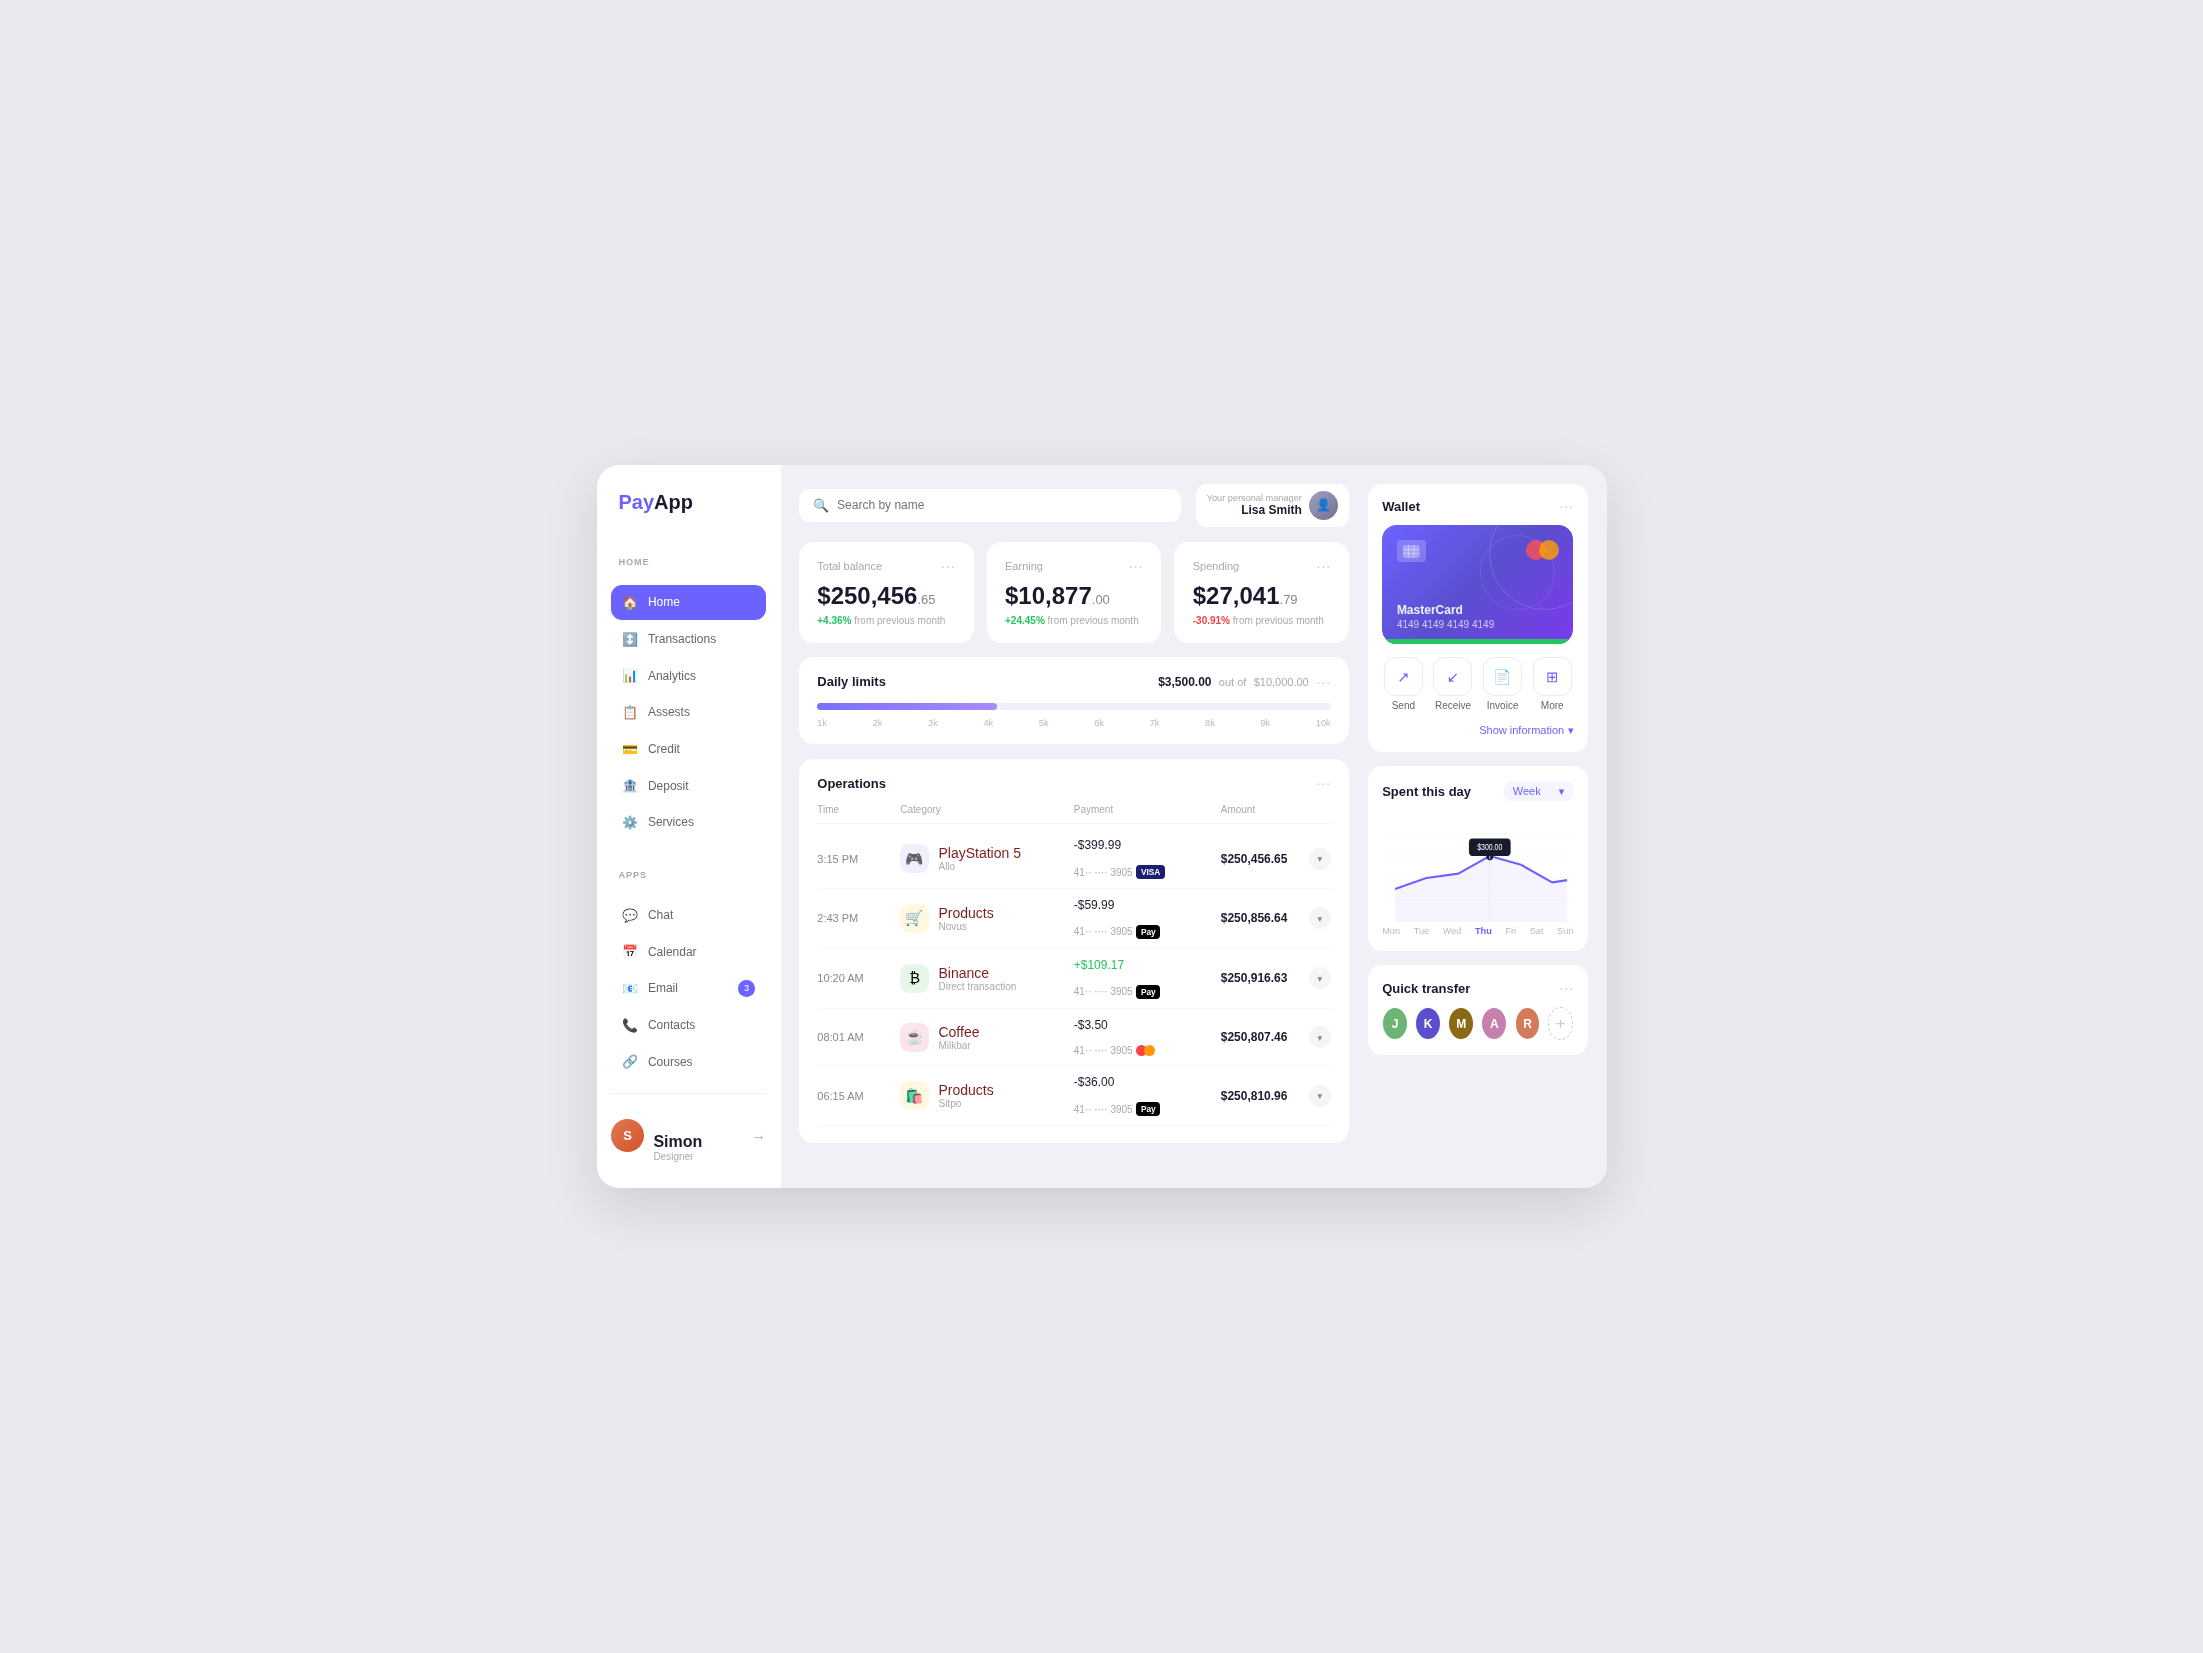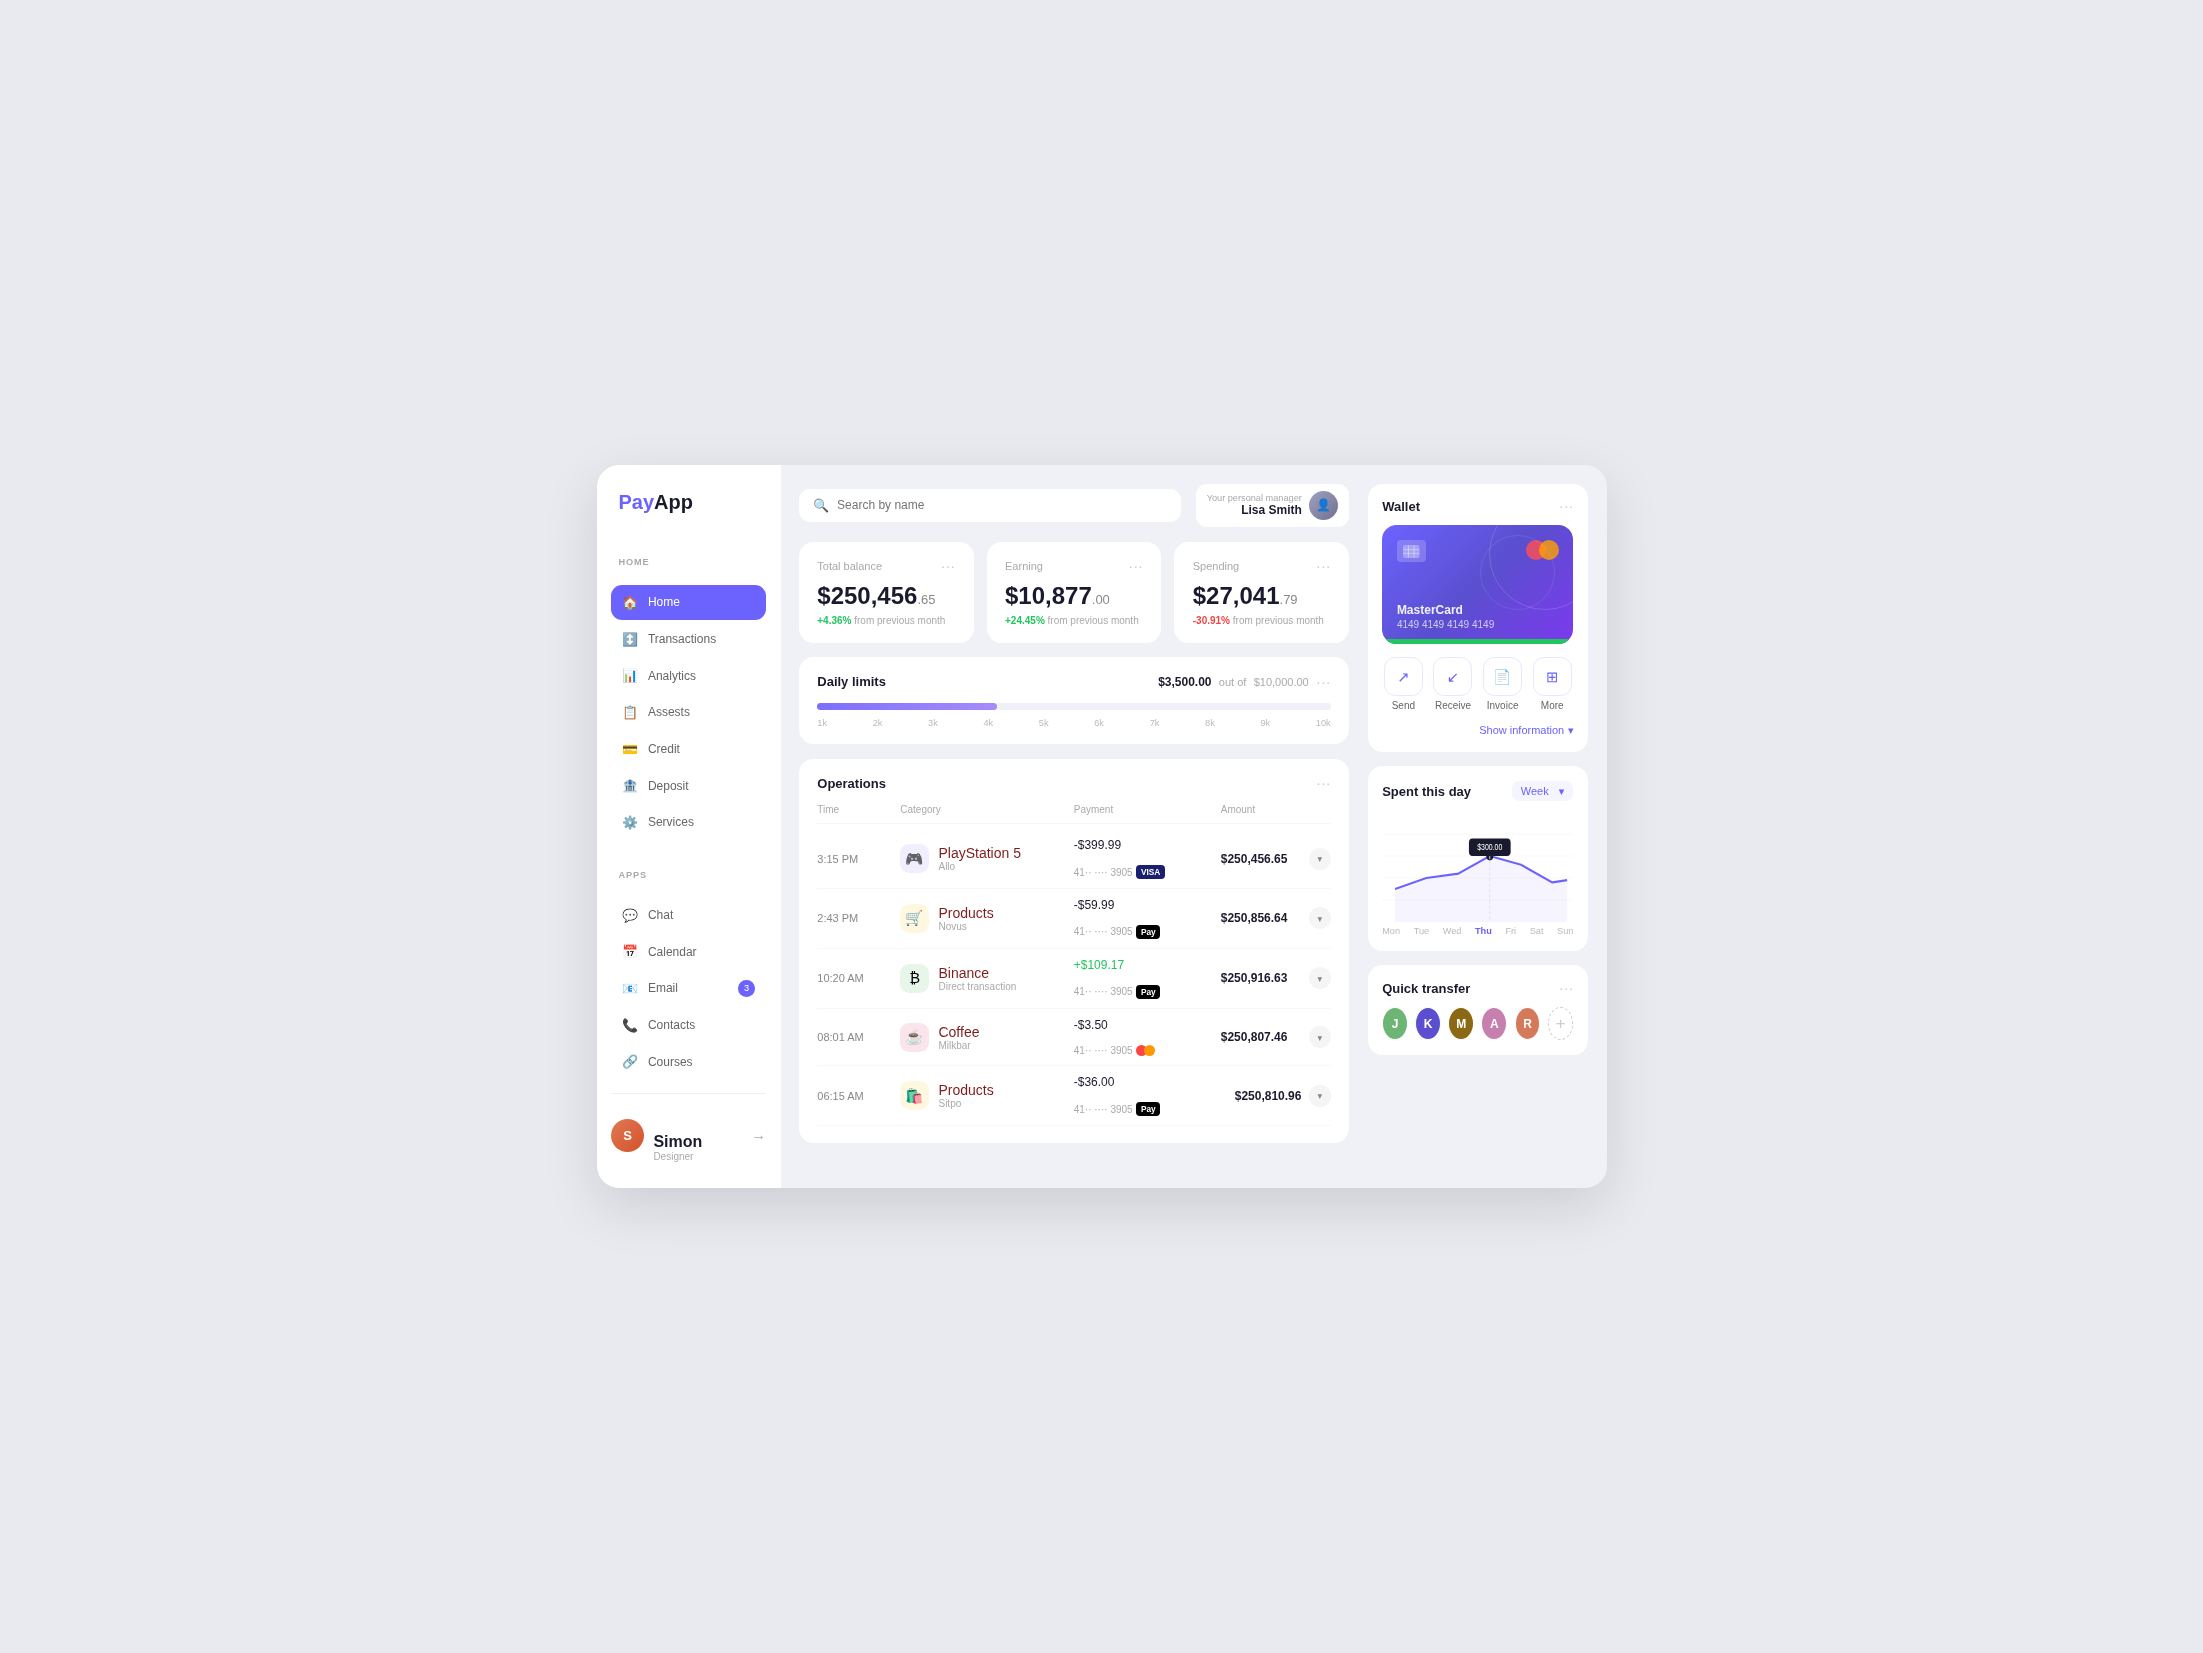--- a/index.html
+++ b/index.html
@@ -468,21 +468,21 @@
     .week-btn {
       background: #f5f5ff;
       border: none;
       border-radius: 7.3px;
       padding: 3.7px 9.2px;
       font-size: 11px;
       color: #6c63ff;
       cursor: pointer;
       display: flex;
       align-items: center;
-      gap: 10px;
+      gap: 18px;
     }
     .chart-wrap {
       position: relative;
       height: 110px;
       width: 100%;
     }
     .chart-labels {
       display: flex;
       justify-content: space-between;
       font-size: 9.2px;
@@ -797,21 +797,21 @@
       <div class="ops-cat-icon" style="background:#fff8e1">🛍️</div>
       <div>
         <div class="ops-cat-name">Products</div>
         <div class="ops-cat-sub">Sitpo</div>
       </div>
     </div>
     <div class="ops-payment">
       <div class="ops-pay-amount">-$36.00</div>
       <div class="ops-pay-card">41·· ···· 3905 <span class="card-badge applepay-badge"> Pay</span></div>
     </div>
-    <div style="display:flex;align-items:center;margin-left:14px;">
+    <div style="display:flex;align-items:center;">
       <div class="ops-total">$250,810.96</div>
       <button class="expand-btn">▾</button>
     </div>
   </div>
         </div>
     </div>
   </div>
 
   <div class="right-panel" style="padding-right:18.4px;">
 

